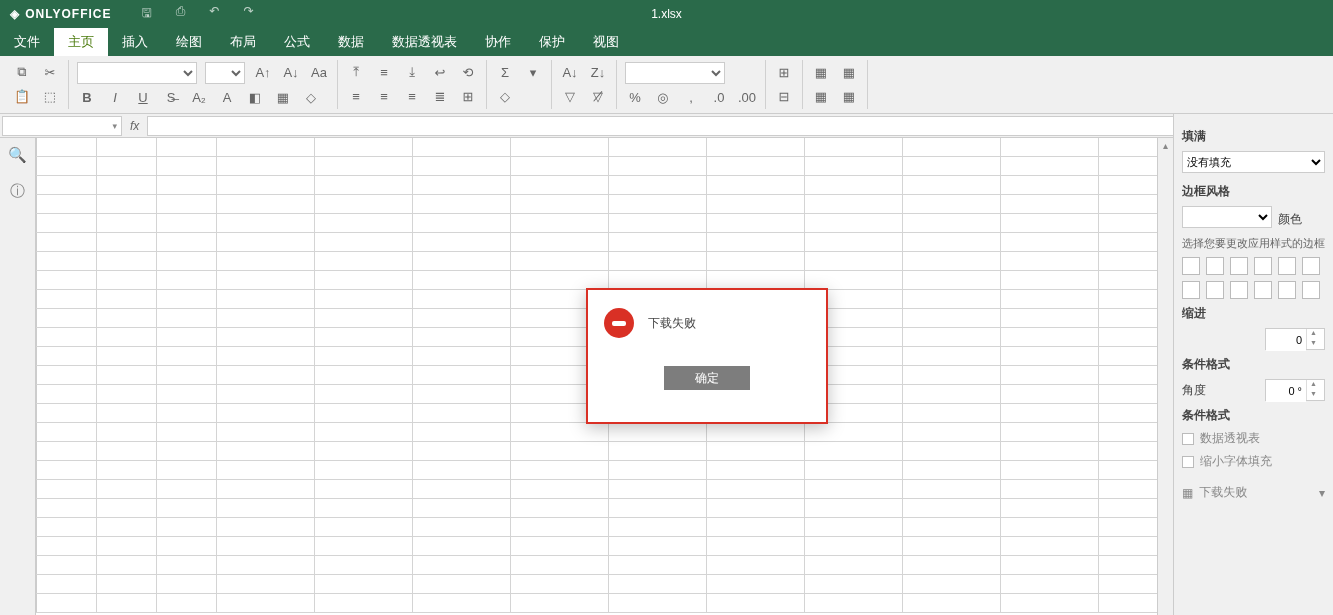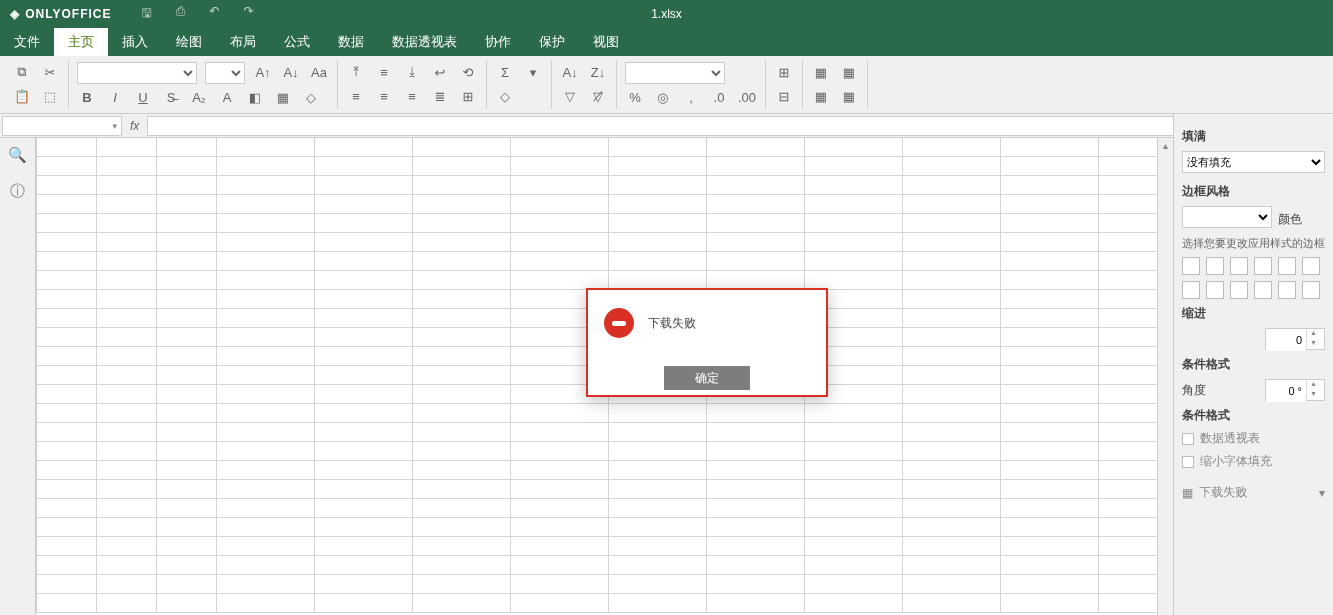--- a/index.html
+++ b/index.html
@@ -53,21 +53,21 @@
 .num-input .spin span { flex: 1; text-align: center; cursor: pointer; }
 .checkbox-row { display: flex; align-items: center; gap: 6px; margin: 6px 0; color: #888; }
 .checkbox-row .cb { width: 12px; height: 12px; border: 1px solid #bbb; background: #fff; }
 
 .modal-overlay { position: absolute; top: 288px; left: 586px; width: 242px; background: #fff; box-shadow: 0 4px 16px rgba(0,0,0,0.25); border: 2px solid #d93025; }
 .modal-header { height: 32px; border-bottom: 1px solid #ddd; display: flex; align-items: center; justify-content: center; font-size: 13px; font-weight: bold; color: #333; background: linear-gradient(#fafafa,#eee); }
 .modal-body { padding: 18px 16px; display: flex; align-items: center; gap: 14px; }
 .error-icon { width: 30px; height: 30px; border-radius: 50%; background: #d93025; display: flex; align-items: center; justify-content: center; }
 .error-icon::before { content: ""; width: 14px; height: 5px; background: #fff; border-radius: 2px; }
 .modal-body .msg { font-size: 12px; color: #444; }
-.modal-footer { padding: 10px 0 5px; display: flex; justify-content: center; }
+.modal-footer { padding: 10px 0 32px; display: flex; justify-content: center; }
 .modal-footer button { width: 86px; height: 24px; background: #7d7d7d; color: #fff; border: none; font-size: 12px; cursor: pointer; }
 </style>
 </head>
 <body>
 
 <div class="titlebar">
   <div class="logo">
     <span>◈</span>
       <span>ONLYOFFICE</span>
   </div>

